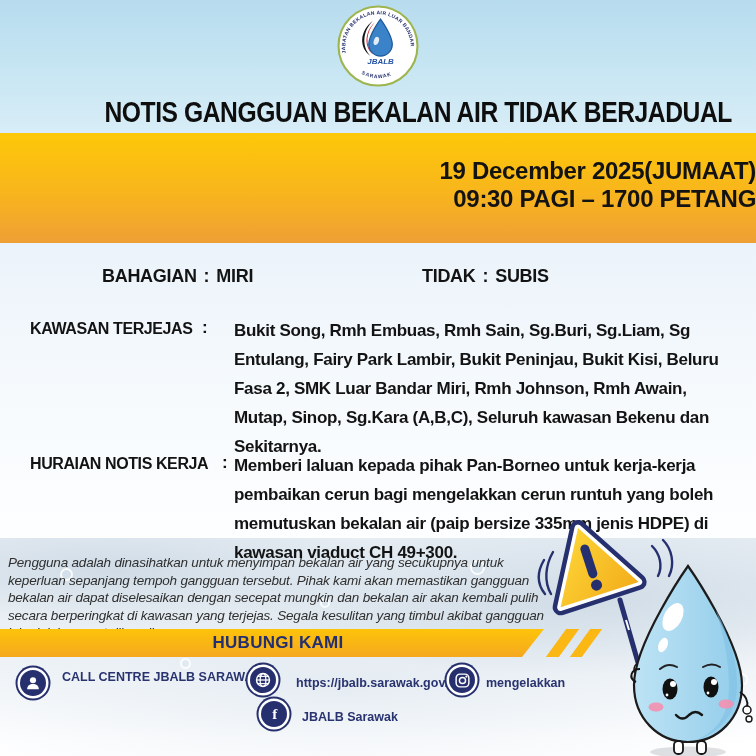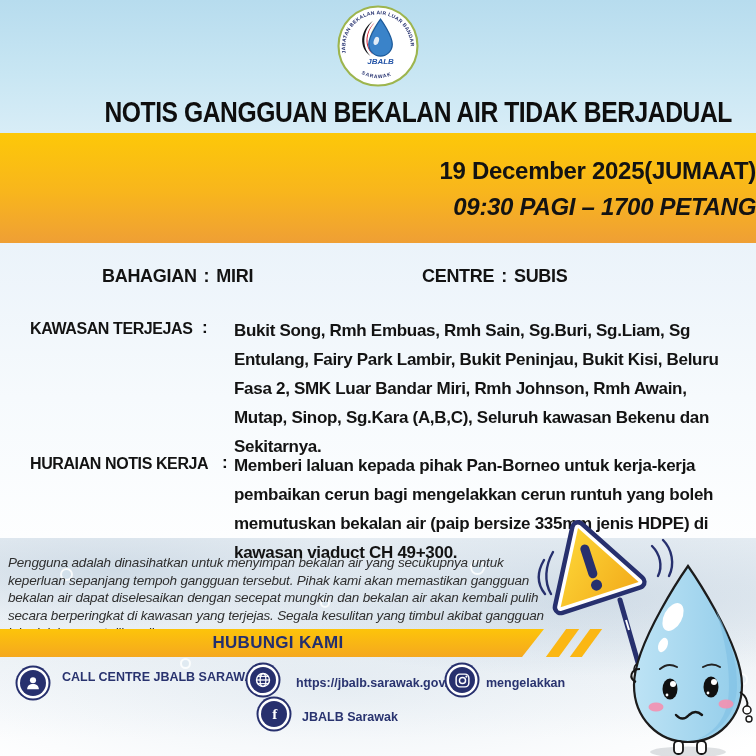--- a/index.html
+++ b/index.html
@@ -14,21 +14,21 @@
   .title{position:absolute;left:0;top:96px;width:756px;text-align:center;
          font-size:29px;font-weight:bold;color:#0e0e0e;white-space:nowrap;margin-left:40px;}
   .title span{display:inline-block;transform:scaleX(.85);transform-origin:center;letter-spacing:-.5px;}
 
   
   .date-banner{position:absolute;left:0;top:133px;width:756px;height:110px;
                background:linear-gradient(180deg,#fdc808 0%,#f8b51d 55%,#ef9f35 100%);
                text-align:right;color:#131313;}
   .date-line{font-size:24px;font-weight:bold;letter-spacing:-.3px;}
   .date-line.l1{margin-top:24px;}
-  .date-line.l2{margin-top:8px;font-style:italic;}
+  .date-line.l2{margin-top:0;}
 
   
   .content-bg{position:absolute;left:0;top:243px;width:756px;height:513px;
               background:linear-gradient(180deg,#ebf3fa 0%,#f6fafd 30%,#ffffff 65%);}
 
   .region-row{position:absolute;left:0;top:266px;width:756px;height:26px;
               font-size:18px;font-weight:bold;color:#131313;letter-spacing:-.3px;padding-left:20px;}
   .bahagian{position:absolute;left:102px;top:0;}
   .daerah{position:absolute;left:422px;top:0;}
   .region-row .colon{padding:0 7px;}
@@ -118,21 +118,21 @@
     <div class="bubble" style="left:640px;top:170px;width:6px;height:6px;"></div>
     <div class="bubble" style="left:180px;top:120px;width:7px;height:7px;"></div>
     <div class="bubble" style="left:735px;top:135px;width:9px;height:9px;"></div>
   </div>
 
   <div class="region-row">
     <div class="bahagian">
       <span>BAHAGIAN</span><span class="colon">:</span><span>MIRI</span>
     </div>
     <div class="daerah">
-      <span>CENTRE</span><span class="colon">:</span><span>SUBIS</span>
+      <span>TIDAK</span><span class="colon">:</span><span>SUBIS</span>
     </div>
   </div>
 
   <div class="sec-label" style="top:320px;">KAWASAN TERJEJAS</div>
   <div class="sec-colon" style="left:202px;top:318px;">:</div>
   <div class="sec-text" style="top:316px;">Bukit Song, Rmh Embuas, Rmh Sain, Sg.Buri, Sg.Liam, Sg Entulang, Fairy Park Lambir, Bukit Peninjau, Bukit Kisi, Beluru Fasa 2, SMK Luar Bandar Miri, Rmh Johnson, Rmh Awain, Mutap, Sinop, Sg.Kara (A,B,C), Seluruh kawasan Bekenu dan Sekitarnya.</div>
 
   <div class="sec-label" style="top:455px;">HURAIAN NOTIS KERJA</div>
   <div class="sec-colon" style="left:222px;top:453px;">:</div>
   <div class="sec-text" style="top:451px;">Memberi laluan kepada pihak Pan-Borneo untuk kerja-kerja pembaikan cerun bagi mengelakkan cerun runtuh yang boleh memutuskan bekalan air (paip bersize 335mm jenis HDPE) di kawasan viaduct CH 49+300.</div>

